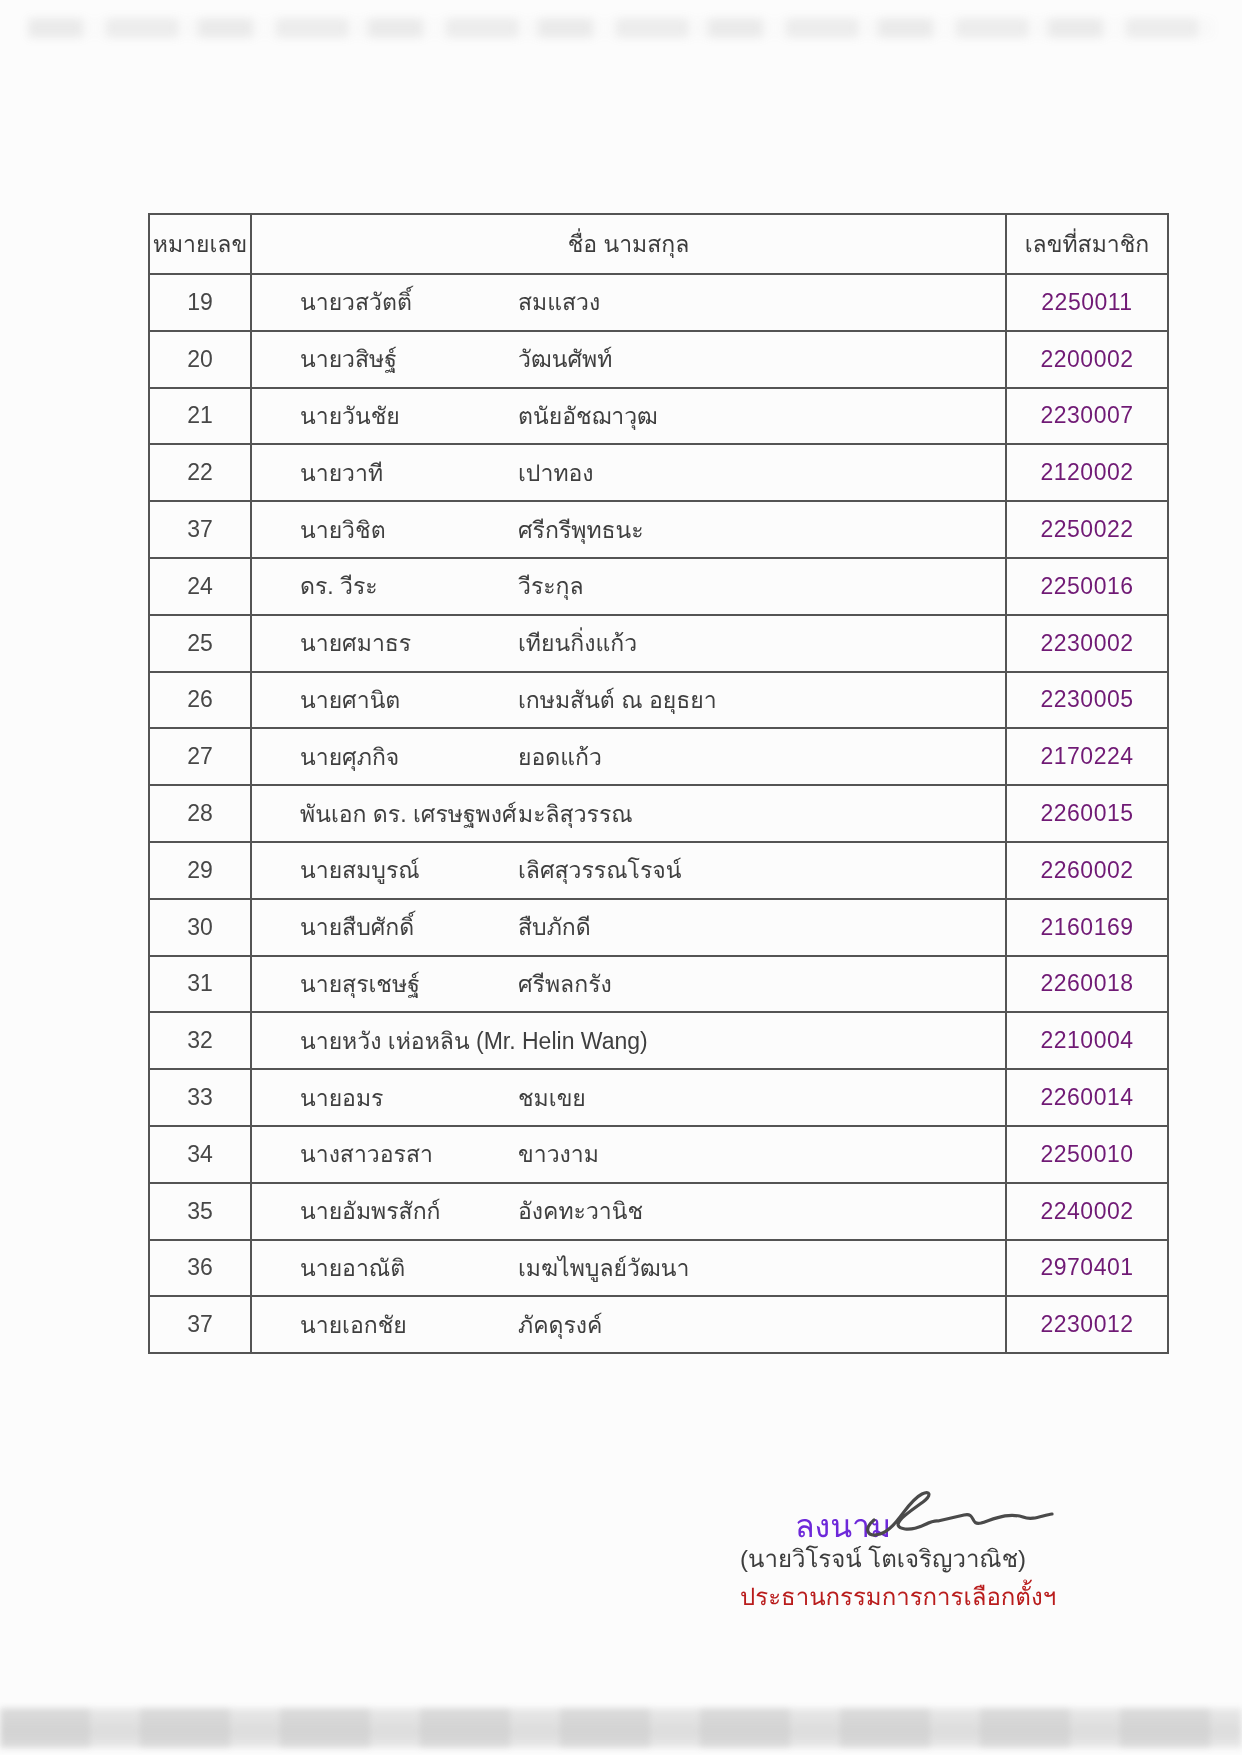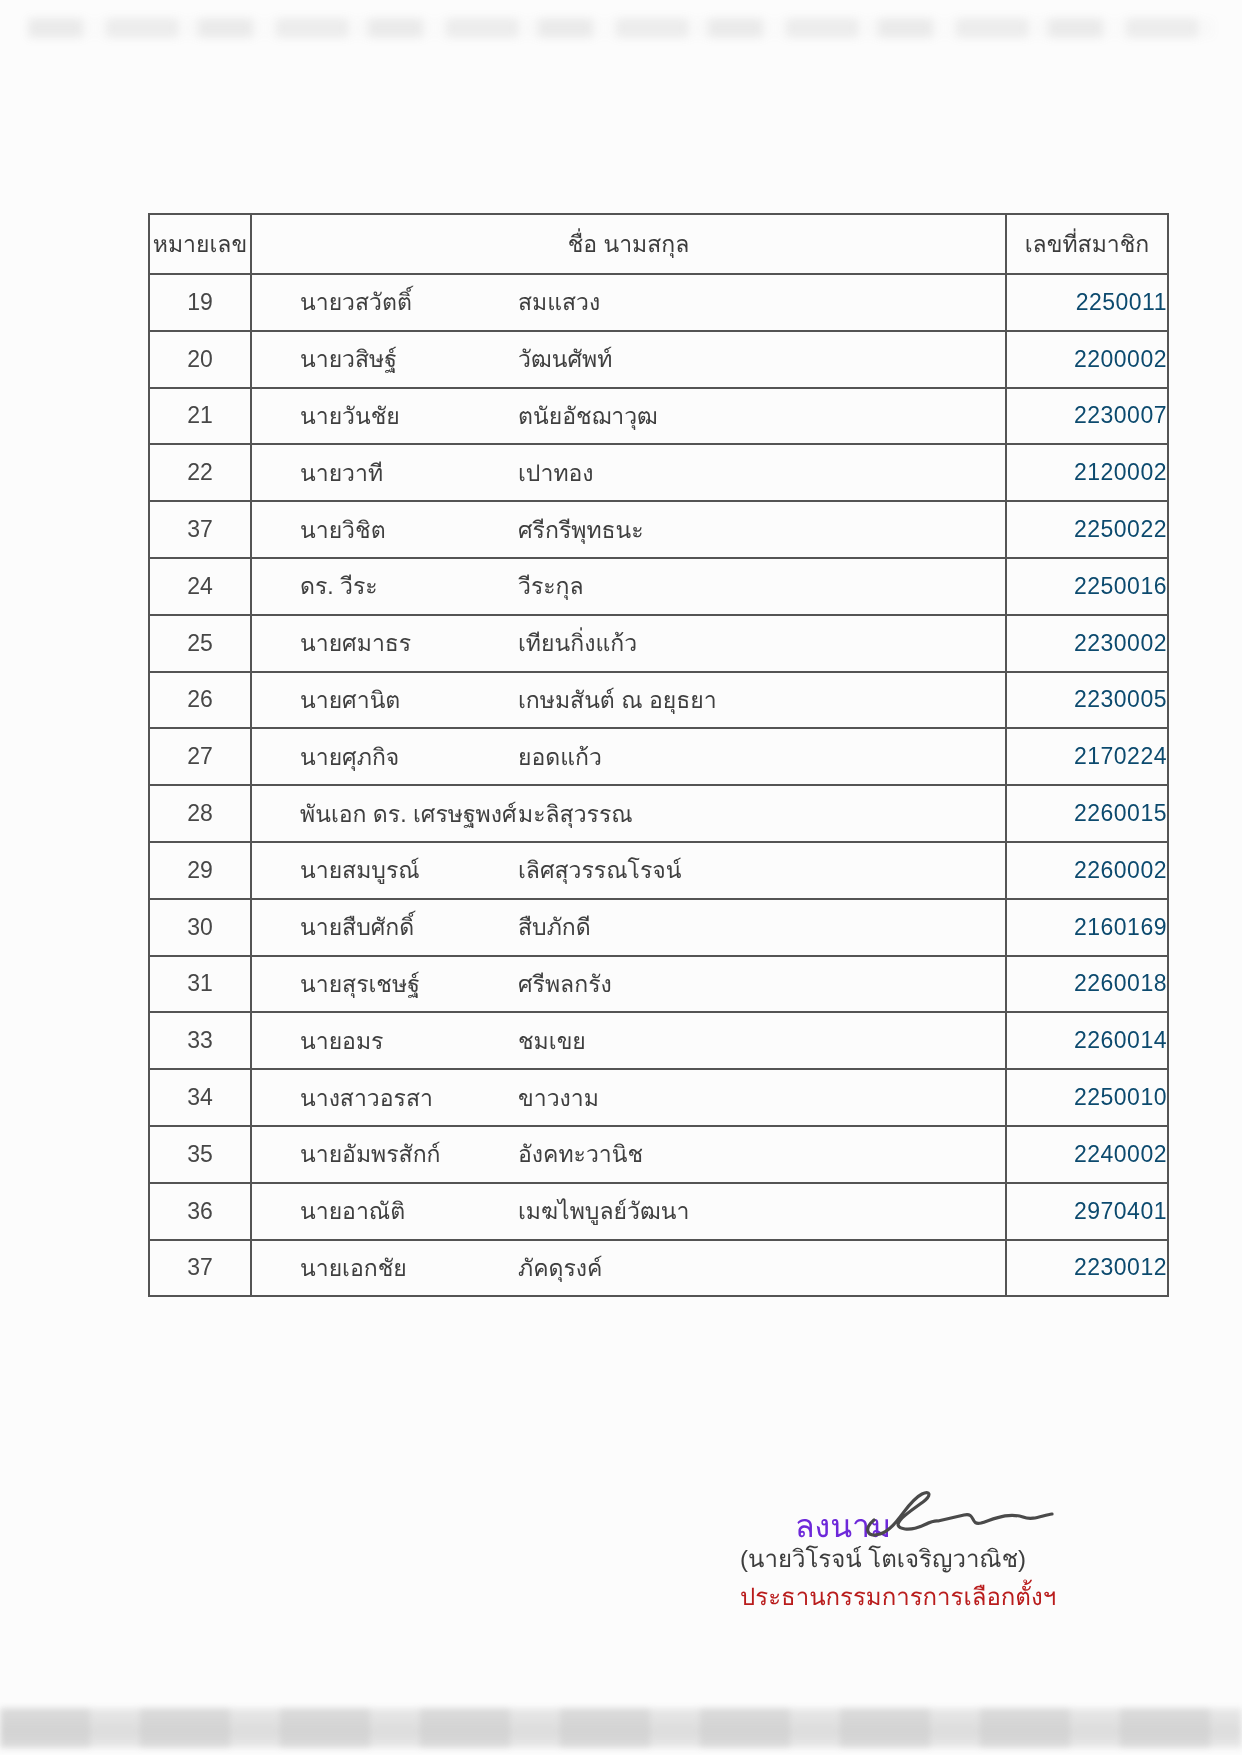--- a/index.html
+++ b/index.html
@@ -55,21 +55,21 @@
     color:#3c3c3c;
   }
   .member-table tbody td { height:54.8px; font-size:23px; }
   td.c-no  { text-align:center; color:#474747; }
   td.c-name { padding-left:48px; }
   td.c-name .given {
     display:inline-block; width:218px;
     white-space:nowrap; vertical-align:middle;
   }
   td.c-name .surname { white-space:nowrap; vertical-align:middle; }
-  td.c-mem { text-align:right; color:#0c4a6e; letter-spacing:0.5px; }
+  td.c-mem { text-align:center; color:#701a75; letter-spacing:0.5px; }
 
   
   .sig-label {
     position:absolute; left:795px; top:1500px;
     font-size:32px; color:#6d28d9;
   }
   .sig-stroke-wrap { position:absolute; left:860px; top:1484px; width:200px; height:66px; }
   .sig-text-block {
     position:absolute; left:740px; top:1540px; width:470px;
     text-align:left;
@@ -155,20 +155,25 @@
         <td class="c-no">30</td>
         <td class="c-name"><span class="given">นายสืบศักดิ์</span><span class="surname">สืบภักดี</span></td>
         <td class="c-mem">2160169</td>
       </tr>
       <tr>
         <td class="c-no">31</td>
         <td class="c-name"><span class="given">นายสุรเชษฐ์</span><span class="surname">ศรีพลกรัง</span></td>
         <td class="c-mem">2260018</td>
       </tr>
       <tr>
+        <td class="c-no">32</td>
+        <td class="c-name"><span class="given">นายหวัง เห่อหลิน (Mr. Helin Wang)</span><span class="surname"></span></td>
+        <td class="c-mem">2210004</td>
+      </tr>
+      <tr>
         <td class="c-no">33</td>
         <td class="c-name"><span class="given">นายอมร</span><span class="surname">ชมเขย</span></td>
         <td class="c-mem">2260014</td>
       </tr>
       <tr>
         <td class="c-no">34</td>
         <td class="c-name"><span class="given">นางสาวอรสา</span><span class="surname">ขาวงาม</span></td>
         <td class="c-mem">2250010</td>
       </tr>
       <tr>

